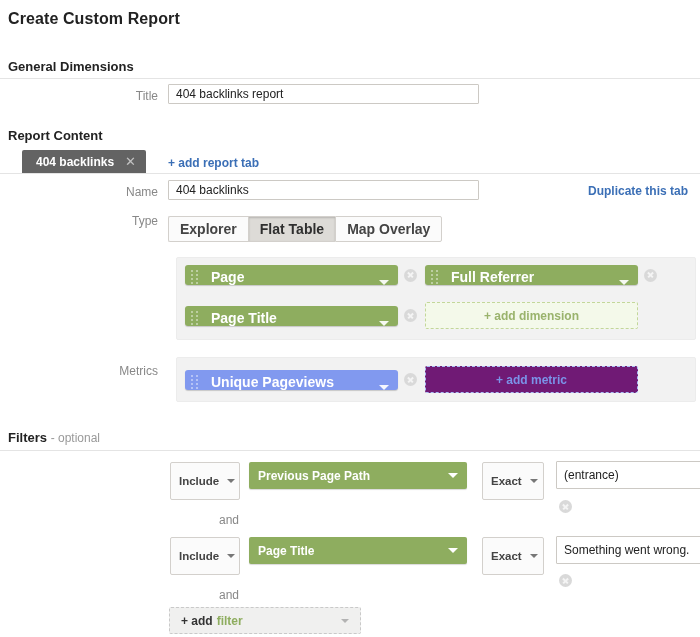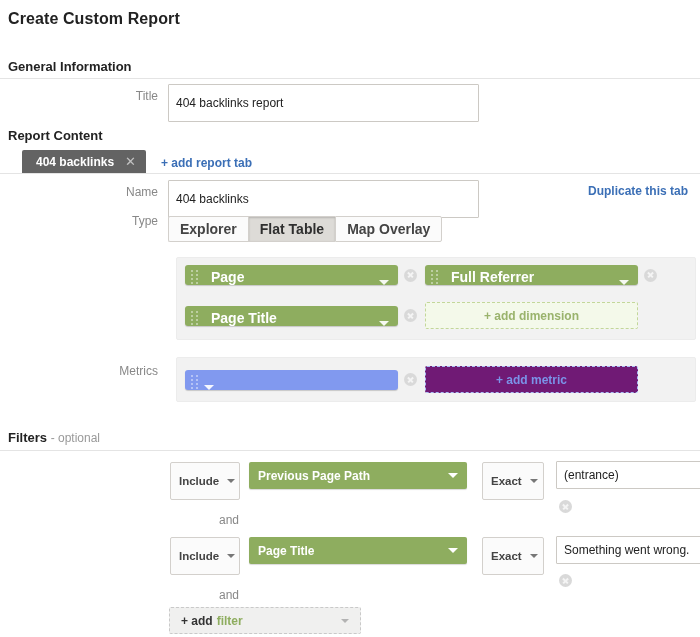--- a/index.html
+++ b/index.html
@@ -35,21 +35,21 @@
   
   .field-label {
     position: absolute;
     font-size: 12px; color: #888888;
     text-align: right; width: 150px; left: 8px;
   }
 
   
   .text-input {
     position: absolute;
-    height: 38px;
+    height: 20px;
     border: 1px solid #ccc9c4;
     background: #ffffff;
     font-family: "Liberation Sans", sans-serif;
     font-size: 12px;
     color: #222222;
     padding: 0 7px;
     border-radius: 1px;
     outline: none;
   }
 
@@ -240,33 +240,33 @@
     border-top: 4px solid #b3b3b3;
   }
 </style>
 </head>
 <body>
 
 <div class="page">
 
   <div class="page-title">Create Custom Report</div>
 
-  <div class="section-head" style="top:59px;">General Information</div>
+  <div class="section-head" style="top:59px;">General Dimensions</div>
   <div class="divider" style="top:78px;"></div>
 
   <div class="field-label" style="top:89px;">Title</div>
   <input class="text-input" style="left: 168px; top: 84px; width: 311px;" value="404 backlinks report">
 
   <div class="section-head" style="top:128px;">Report Content</div>
 
   <div class="tab-chip">
     <span>404 backlinks</span>
     <span class="close">✕</span>
   </div>
-  <div class="link-blue" style="left:161px; top:156px;">+ add report tab</div>
+  <div class="link-blue" style="left:168px; top:156px;">+ add report tab</div>
 
   <div class="divider" style="top:173px;"></div>
 
   <div class="field-label" style="top:185px;">Name</div>
   <input class="text-input" style="left: 168px; top: 180px; width: 311px;" value="404 backlinks">
   <div class="link-blue" style="left:588px; top:184px;">Duplicate this tab</div>
 
   <div class="field-label" style="top:214px;">Type</div>
   <div class="seg-group" style="left:168px; top:216px;">
     <div class="seg-btn">Explorer</div>
@@ -342,20 +342,21 @@
         <span class="grip">
           <i></i>
             <i></i>
             <i></i>
             <i></i>
             <i></i>
             <i></i>
             <i></i>
             <i></i>
         </span>
+        <span class="pill-text">Unique Pageviews</span>
         <span class="caret"></span>
       </div>
       <span class="remove-x" style="margin-left:6px;"></span>
 
       <div class="add-ph blue" style="width:213px; margin-left:8px;">
         <span>+ add metric</span>
       </div>
     </div>
   </div>
 

